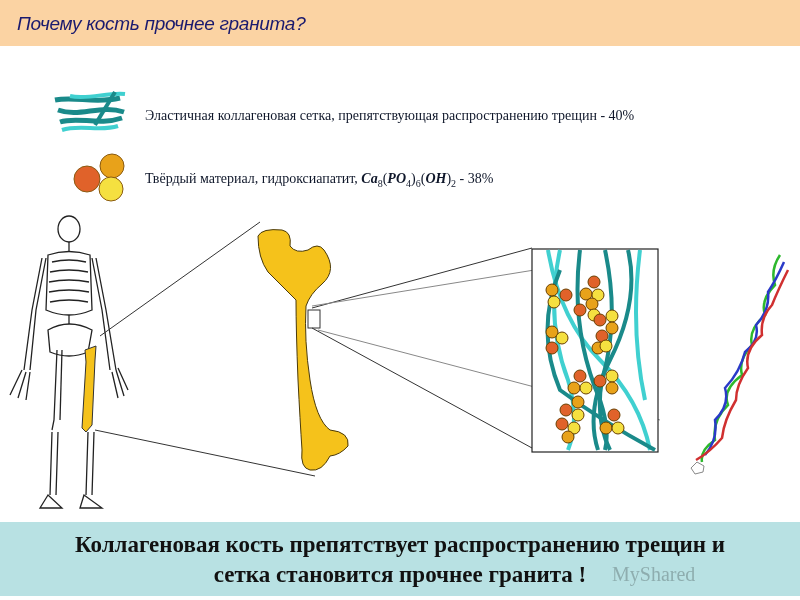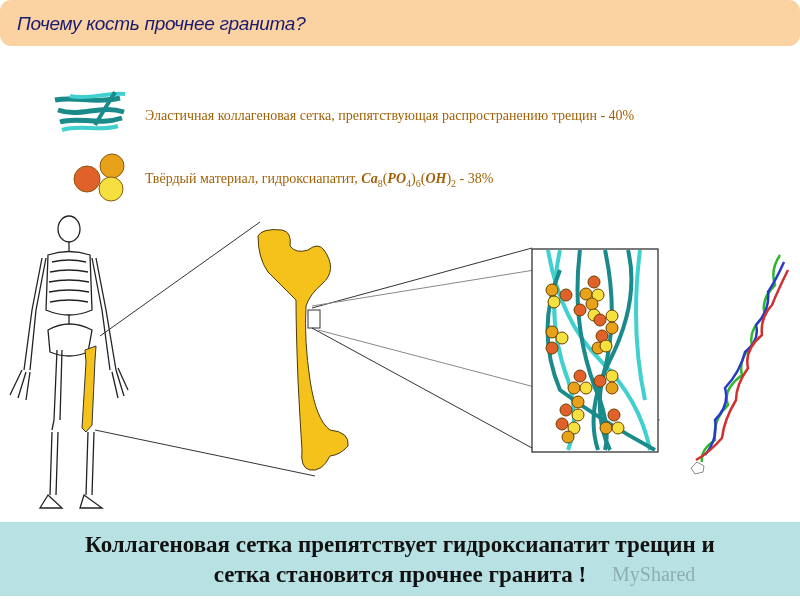--- a/index.html
+++ b/index.html
@@ -1,20 +1,20 @@
 <!DOCTYPE html>
 <html><head>
 <meta charset="utf-8">
 <style>
   html,body{margin:0;padding:0;}
   body{width:800px;height:600px;position:relative;overflow:hidden;background:#ffffff;font-family:"Liberation Serif",serif;}
-  .header{position:absolute;left:0;top:0;width:800px;height:46px;background:#fbd3a3;border-radius:11px;}
+  .header{position:absolute;left:0;top:0;width:800px;height:46px;background:#fbd3a3;}
   .header .left{position:absolute;left:17px;top:13px;font-family:"Liberation Sans",sans-serif;font-style:italic;font-size:19px;color:#1a1a6e;letter-spacing:-0.3px;}
   .header .right{position:absolute;right:10px;top:13px;font-family:"Liberation Sans",sans-serif;font-weight:bold;font-size:19px;color:#1a1a6e;}
-  .legend-row{position:absolute;left:145px;font-size:14px;color:#a16207;}
+  .legend-row{position:absolute;left:145px;font-size:14px;color:#0f172a;}
   .legend-row.r1{top:108px;}
   .legend-row.r2{top:171px;}
   .formula b{font-style:italic;}
   .formula sub{font-size:10px;}
   .bottom{position:absolute;left:0;top:522px;width:800px;height:74px;background:#b8e1e3;text-align:center;}
   .bottom .line{font-family:"Liberation Serif",serif;font-weight:bold;font-size:23px;color:#111;line-height:30px;}
   .bottom .l1{margin-top:8px;}
   .watermark{position:absolute;left:612px;top:563px;font-family:Liberation Serif, serif;font-size:20px;color:rgba(90,110,110,0.45);}
   svg{position:absolute;left:0;top:0;}
 </style>
@@ -133,16 +133,16 @@
 </div>
 <div class="legend-row r2">
   <span>Твёрдый материал,  гидроксиапатит,</span>
   <span class="formula">
     <b>Ca</b><sub>8</sub>(<b>PO</b><sub>4</sub>)<sub>6</sub>(<b>OH</b>)<sub>2</sub>
   </span>
   <span> - 38%</span>
 </div>
 
 <div class="bottom">
-  <div class="line l1">Коллагеновая сетка препятствует  гидроксиапатит трещин и</div>
+  <div class="line l1">Коллагеновая кость препятствует  распространению трещин и</div>
   <div class="line">сетка  становится  прочнее гранита !</div>
 </div>
 <div class="watermark">MyShared</div>
 
 </body></html>

